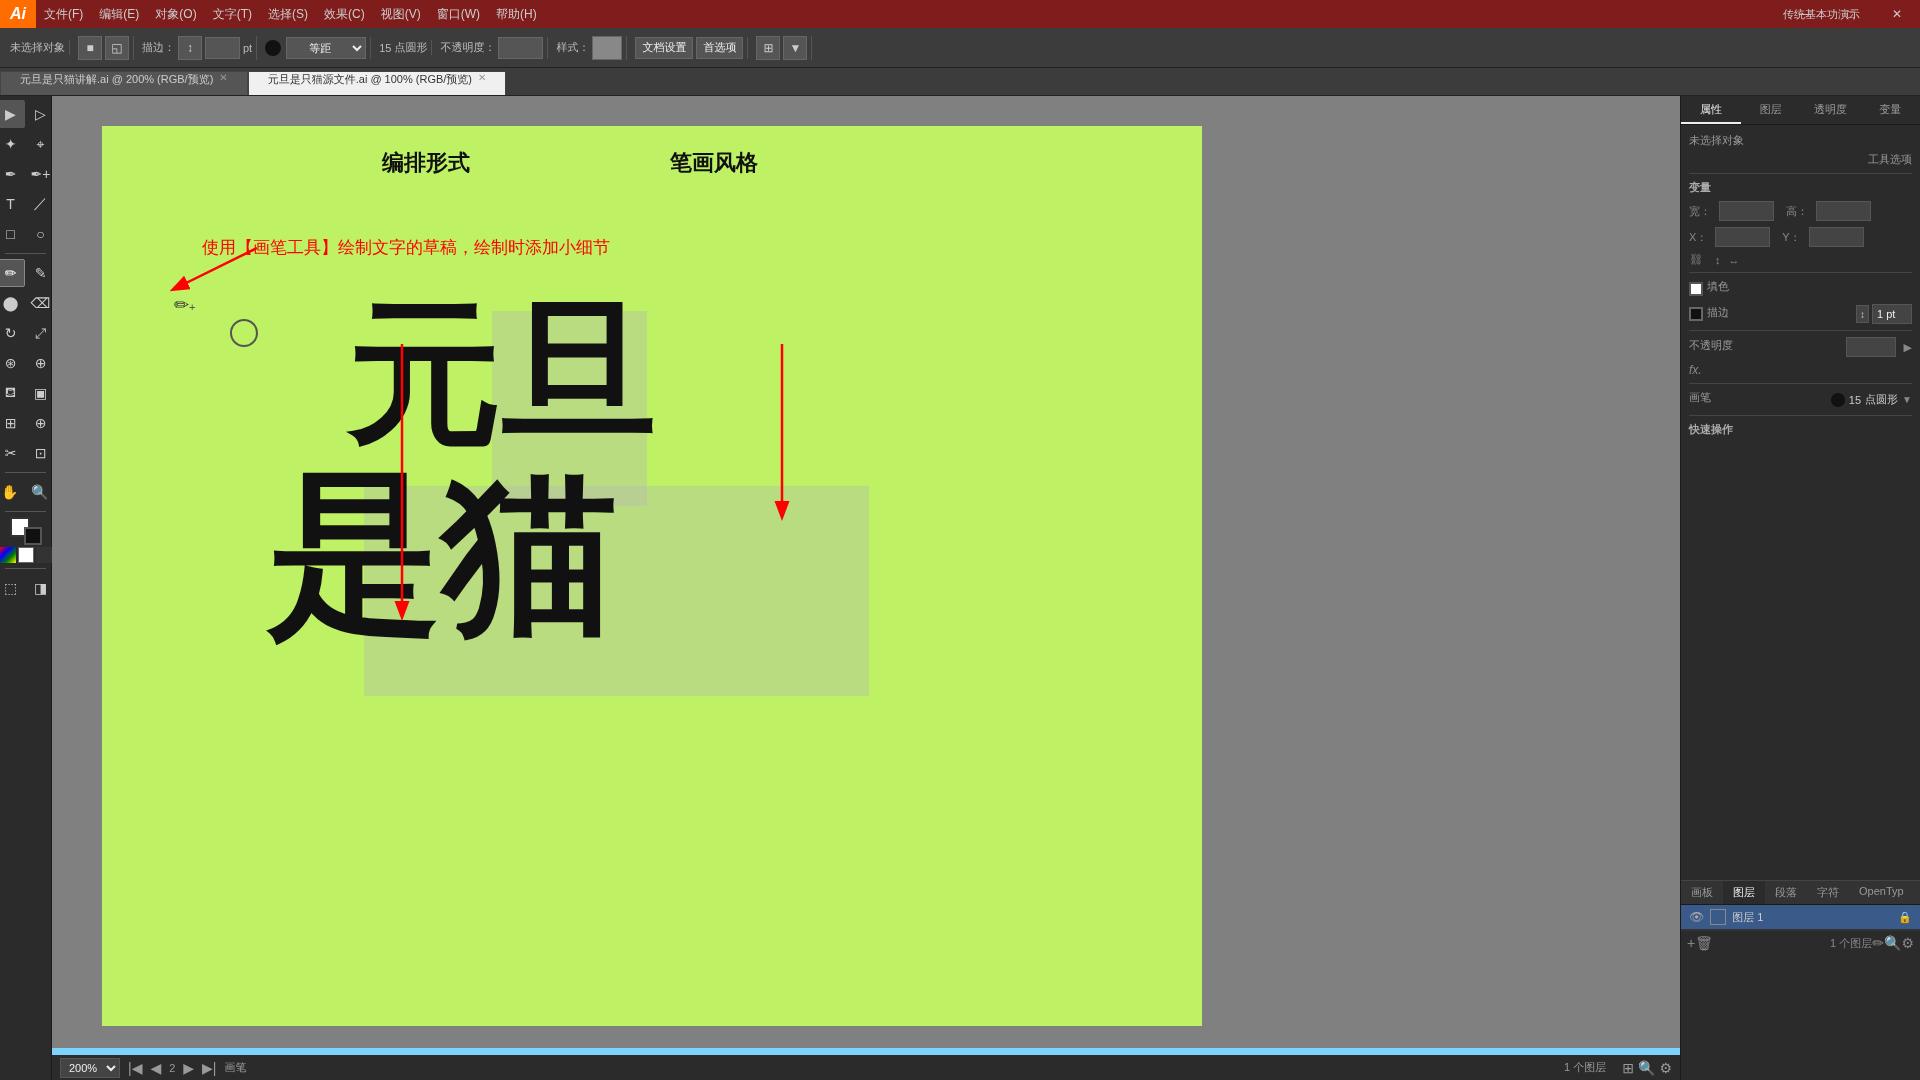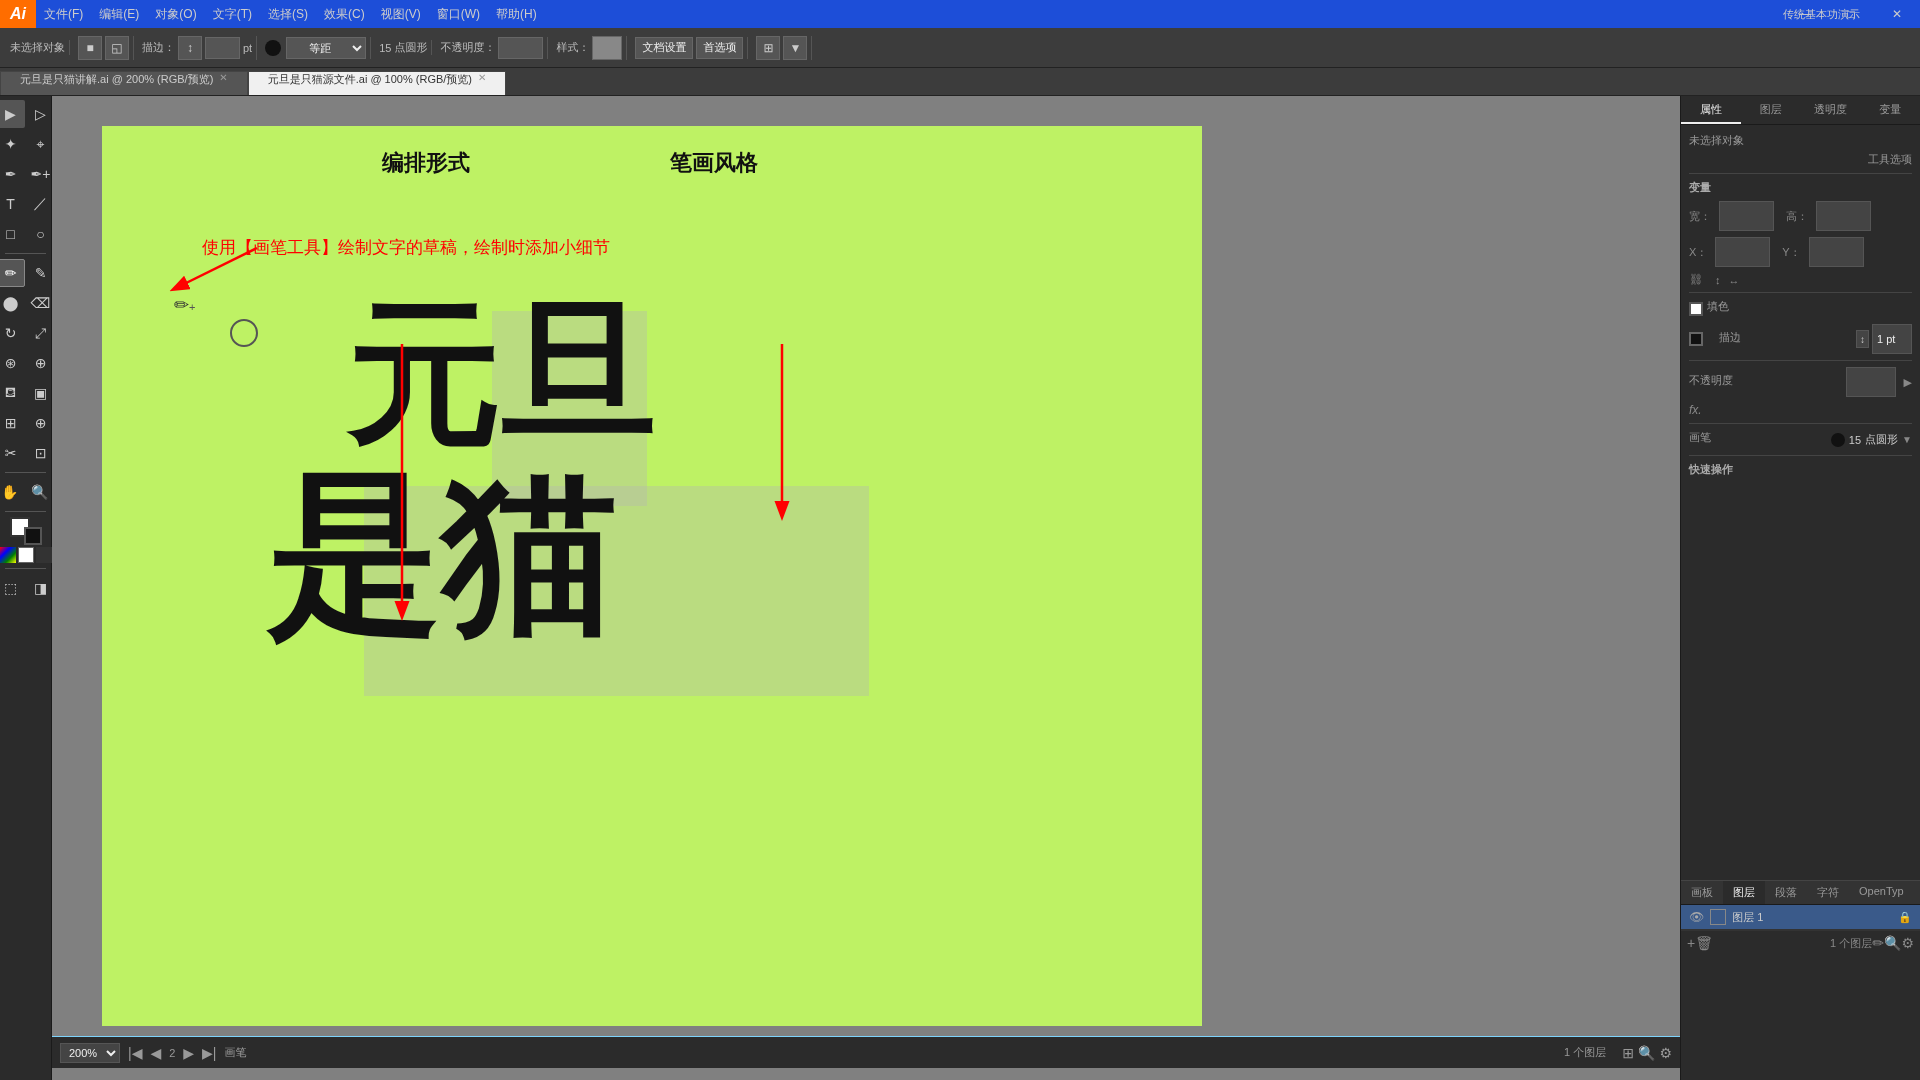--- a/index.html
+++ b/index.html
@@ -1,20 +1,20 @@
 <!DOCTYPE html>
 <html><head>
   <meta charset="utf-8">
   <style>
     * { margin: 0; padding: 0; box-sizing: border-box; }
     body { width: 1920px; height: 1080px; overflow: hidden; background: #535353; font-family: 'Arial', sans-serif; position: relative; }
 
     
     #menu-bar {
-      width: 100%; height: 28px; background: #1d4ed8; display: flex; align-items: center;
+      width: 100%; height: 28px; background: #7f1d1d; display: flex; align-items: center;
       color: #ccc; font-size: 12px; position: relative; z-index: 100;
     }
     #app-logo {
       width: 36px; height: 28px; background: #FF6D00; display: flex; align-items: center; justify-content: center;
       color: white; font-size: 16px; font-weight: bold; font-style: italic; flex-shrink: 0;
     }
     .menu-item {
       padding: 0 8px; height: 100%; display: flex; align-items: center; cursor: pointer; color: #ccc; font-size: 12px;
     }
 
@@ -79,28 +79,28 @@
     }
     .rpanel-tab {
       flex: 1; height: 28px; display: flex; align-items: center; justify-content: center;
       color: #999; font-size: 11px; cursor: pointer; border-bottom: 2px solid transparent;
     }
     .rpanel-tab.active { color: #eee; border-bottom: 2px solid #eee; }
     .prop-label { color: #999; font-size: 11px; margin-bottom: 4px; }
     .prop-row { display: flex; align-items: center; gap: 4px; margin-bottom: 6px; }
     .prop-input {
       background: #444; border: 1px solid #555; color: #eee; font-size: 11px;
-      height: 20px; padding: 14px 4px; width: 60px;
+      height: 20px; padding: 4px 4px; width: 60px;
     }
     .section-title { color: #aaa; font-size: 11px; font-weight: bold; margin-bottom: 6px; }
 
     
     #bottom-panel {
-      position: absolute; bottom: 12px; left: 0; right: 0; height: 32px;
-      background: #2b2b2b; border-top: 1px solid #7dd3fc;
+      position: absolute; bottom: 0; left: 0; right: 0; height: 32px;
+      background: #2b2b2b; border-top: 7px solid #7dd3fc;
       display: flex; align-items: center; padding: 0 8px; gap: 8px; z-index: 50;
     }
     .bp-label { color: #999; font-size: 11px; }
     .bp-input {
       background: #444; border: 1px solid #555; color: #eee; font-size: 11px;
       height: 20px; padding: 0 4px; width: 50px;
     }
     .bp-btn { color: #999; font-size: 14px; cursor: pointer; background: none; border: none; }
 
     
@@ -418,21 +418,21 @@
 
       <div class="prop-divider"></div>
 
       <div class="prop-row">
         <div style="display:flex;align-items:center;gap:4px;">
           <div style="width:14px;height:14px;background:white;border:2px solid #555;cursor:pointer;"></div>
           <span class="prop-label">填色</span>
         </div>
       </div>
       <div class="prop-row">
-        <div style="display:flex;align-items:center;gap:16px;">
+        <div style="display:flex;align-items:center;gap:4px;">
           <div style="width:14px;height:14px;background:#111;border:2px solid #666;cursor:pointer;"></div>
           <span class="prop-label">描边</span>
         </div>
         <div style="margin-left:auto;display:flex;align-items:center;gap:3px;">
           <button style="background:#444;border:1px solid #555;color:#ccc;height:18px;padding:0 3px;font-size:10px;cursor:pointer;">↕</button>
           <input class="prop-input" type="text" value="1 pt" style="width: 40px;">
         </div>
       </div>
 
       <div class="prop-divider"></div>

